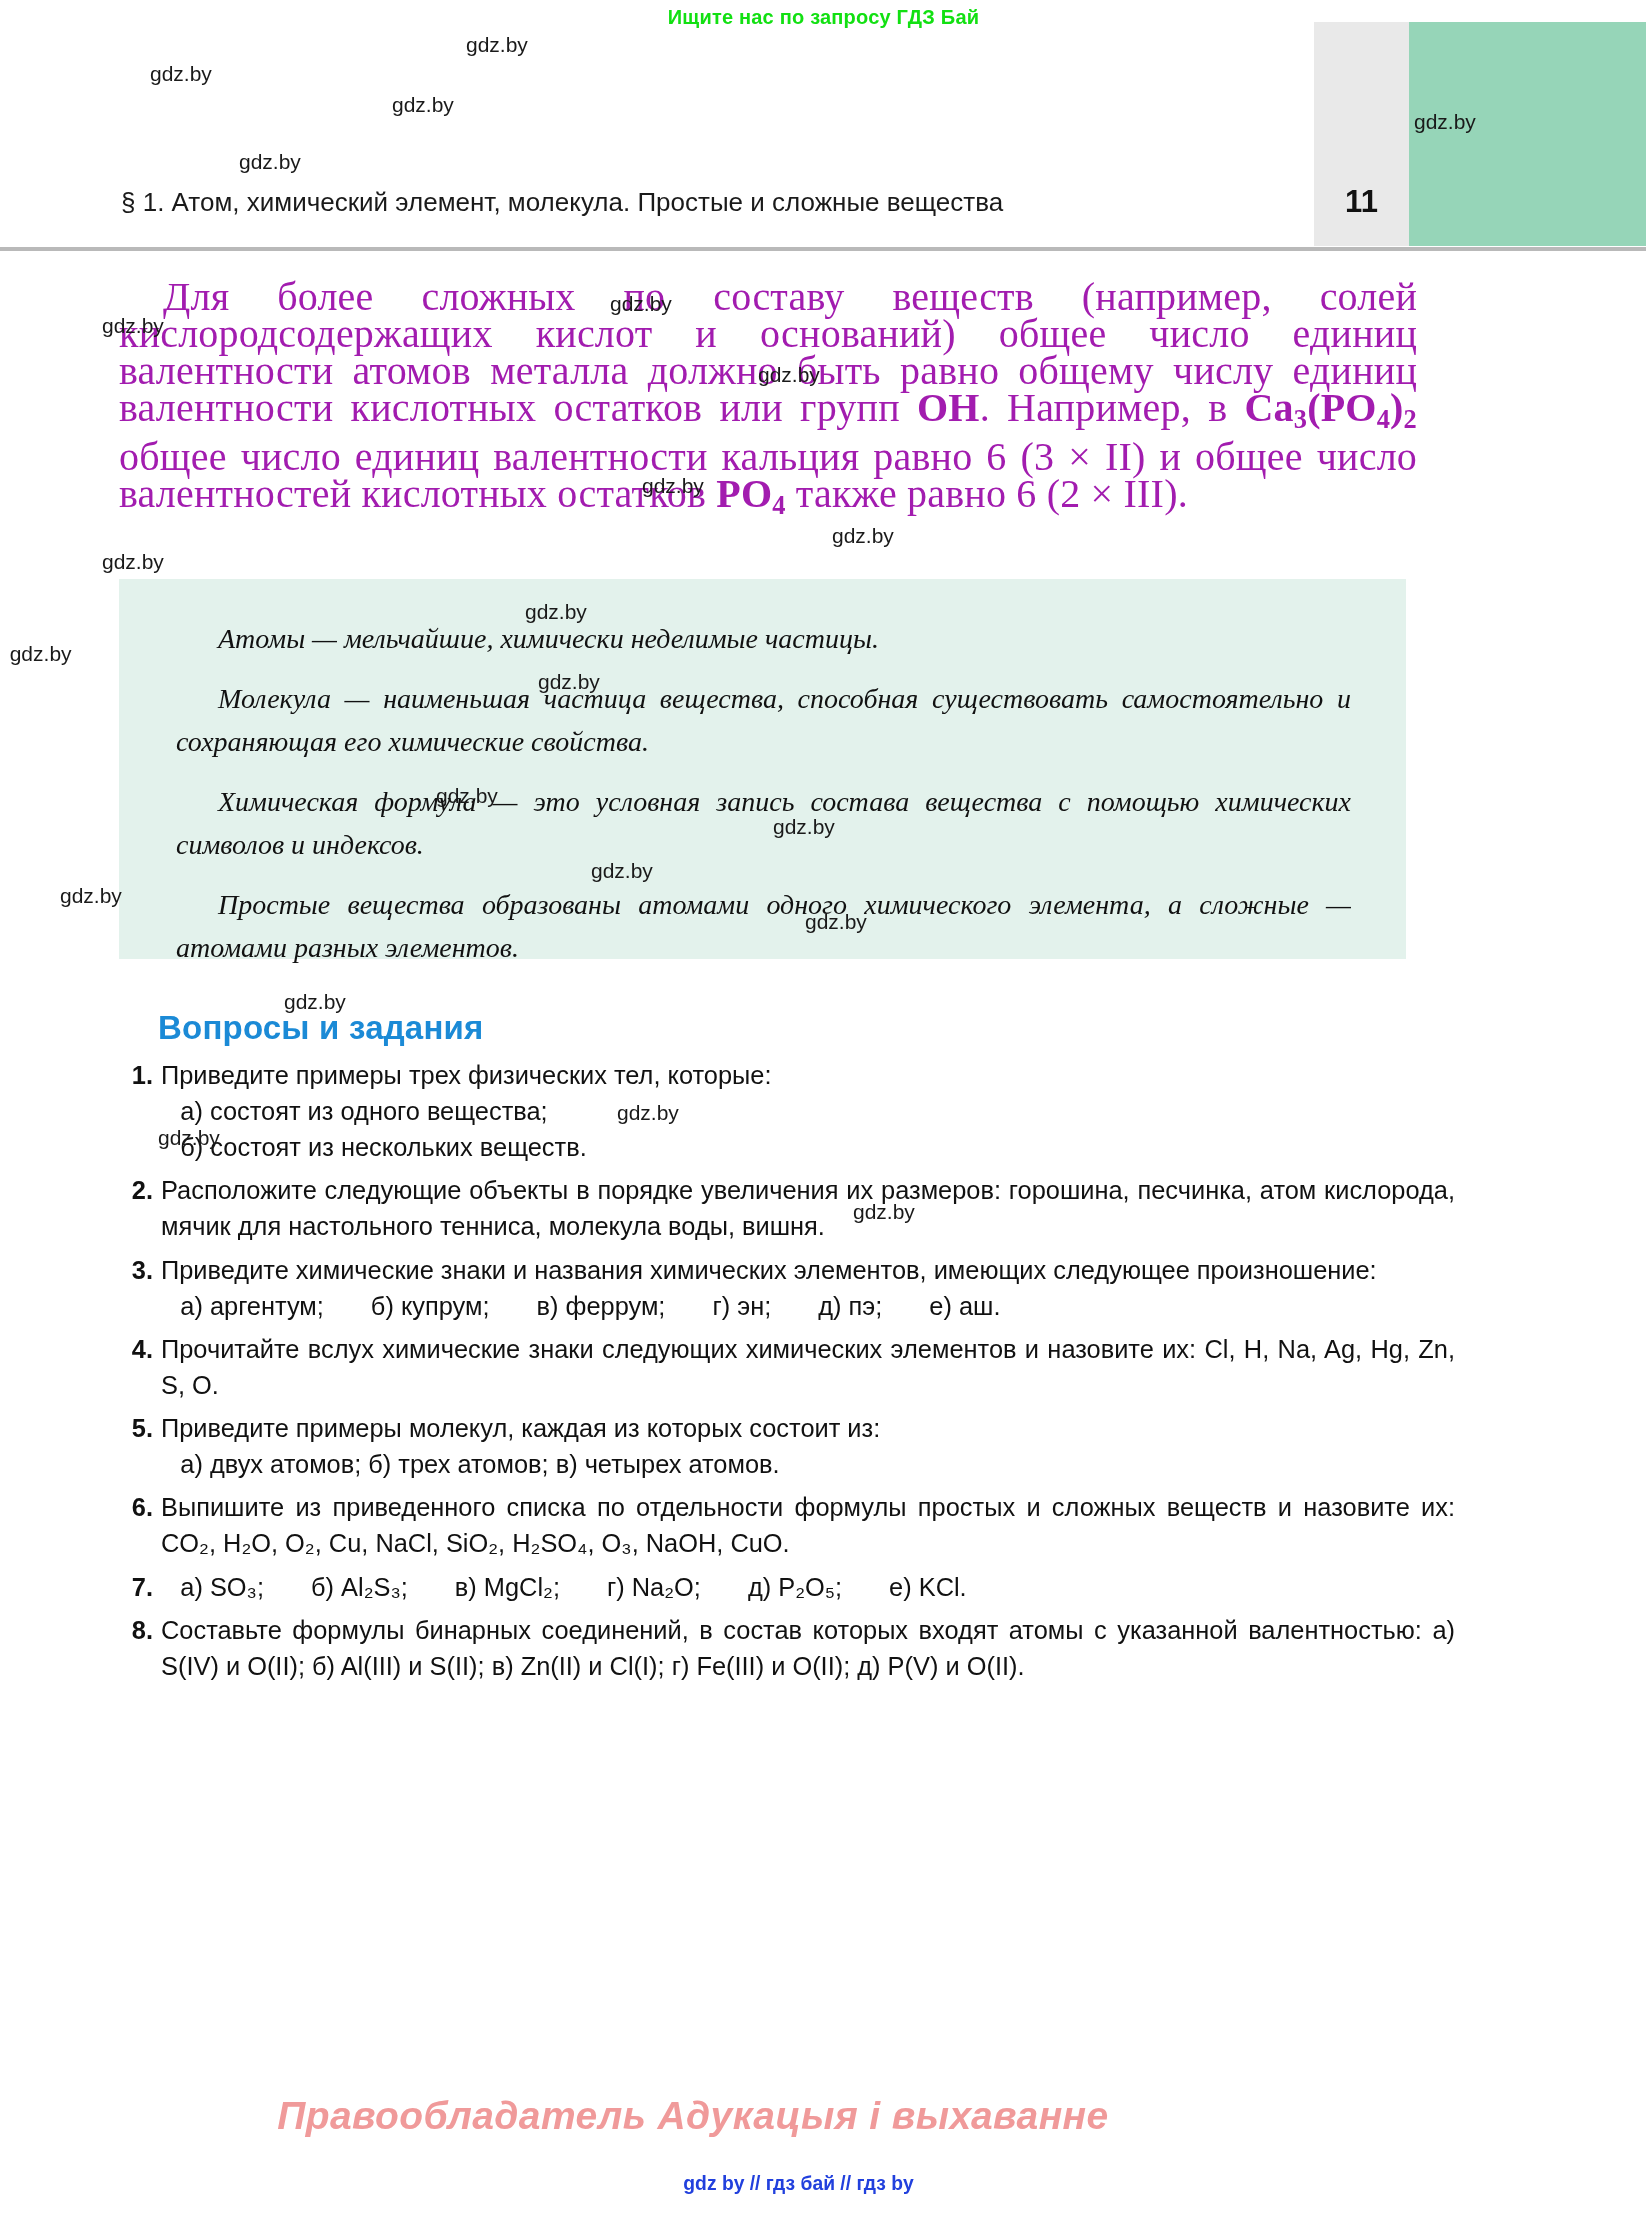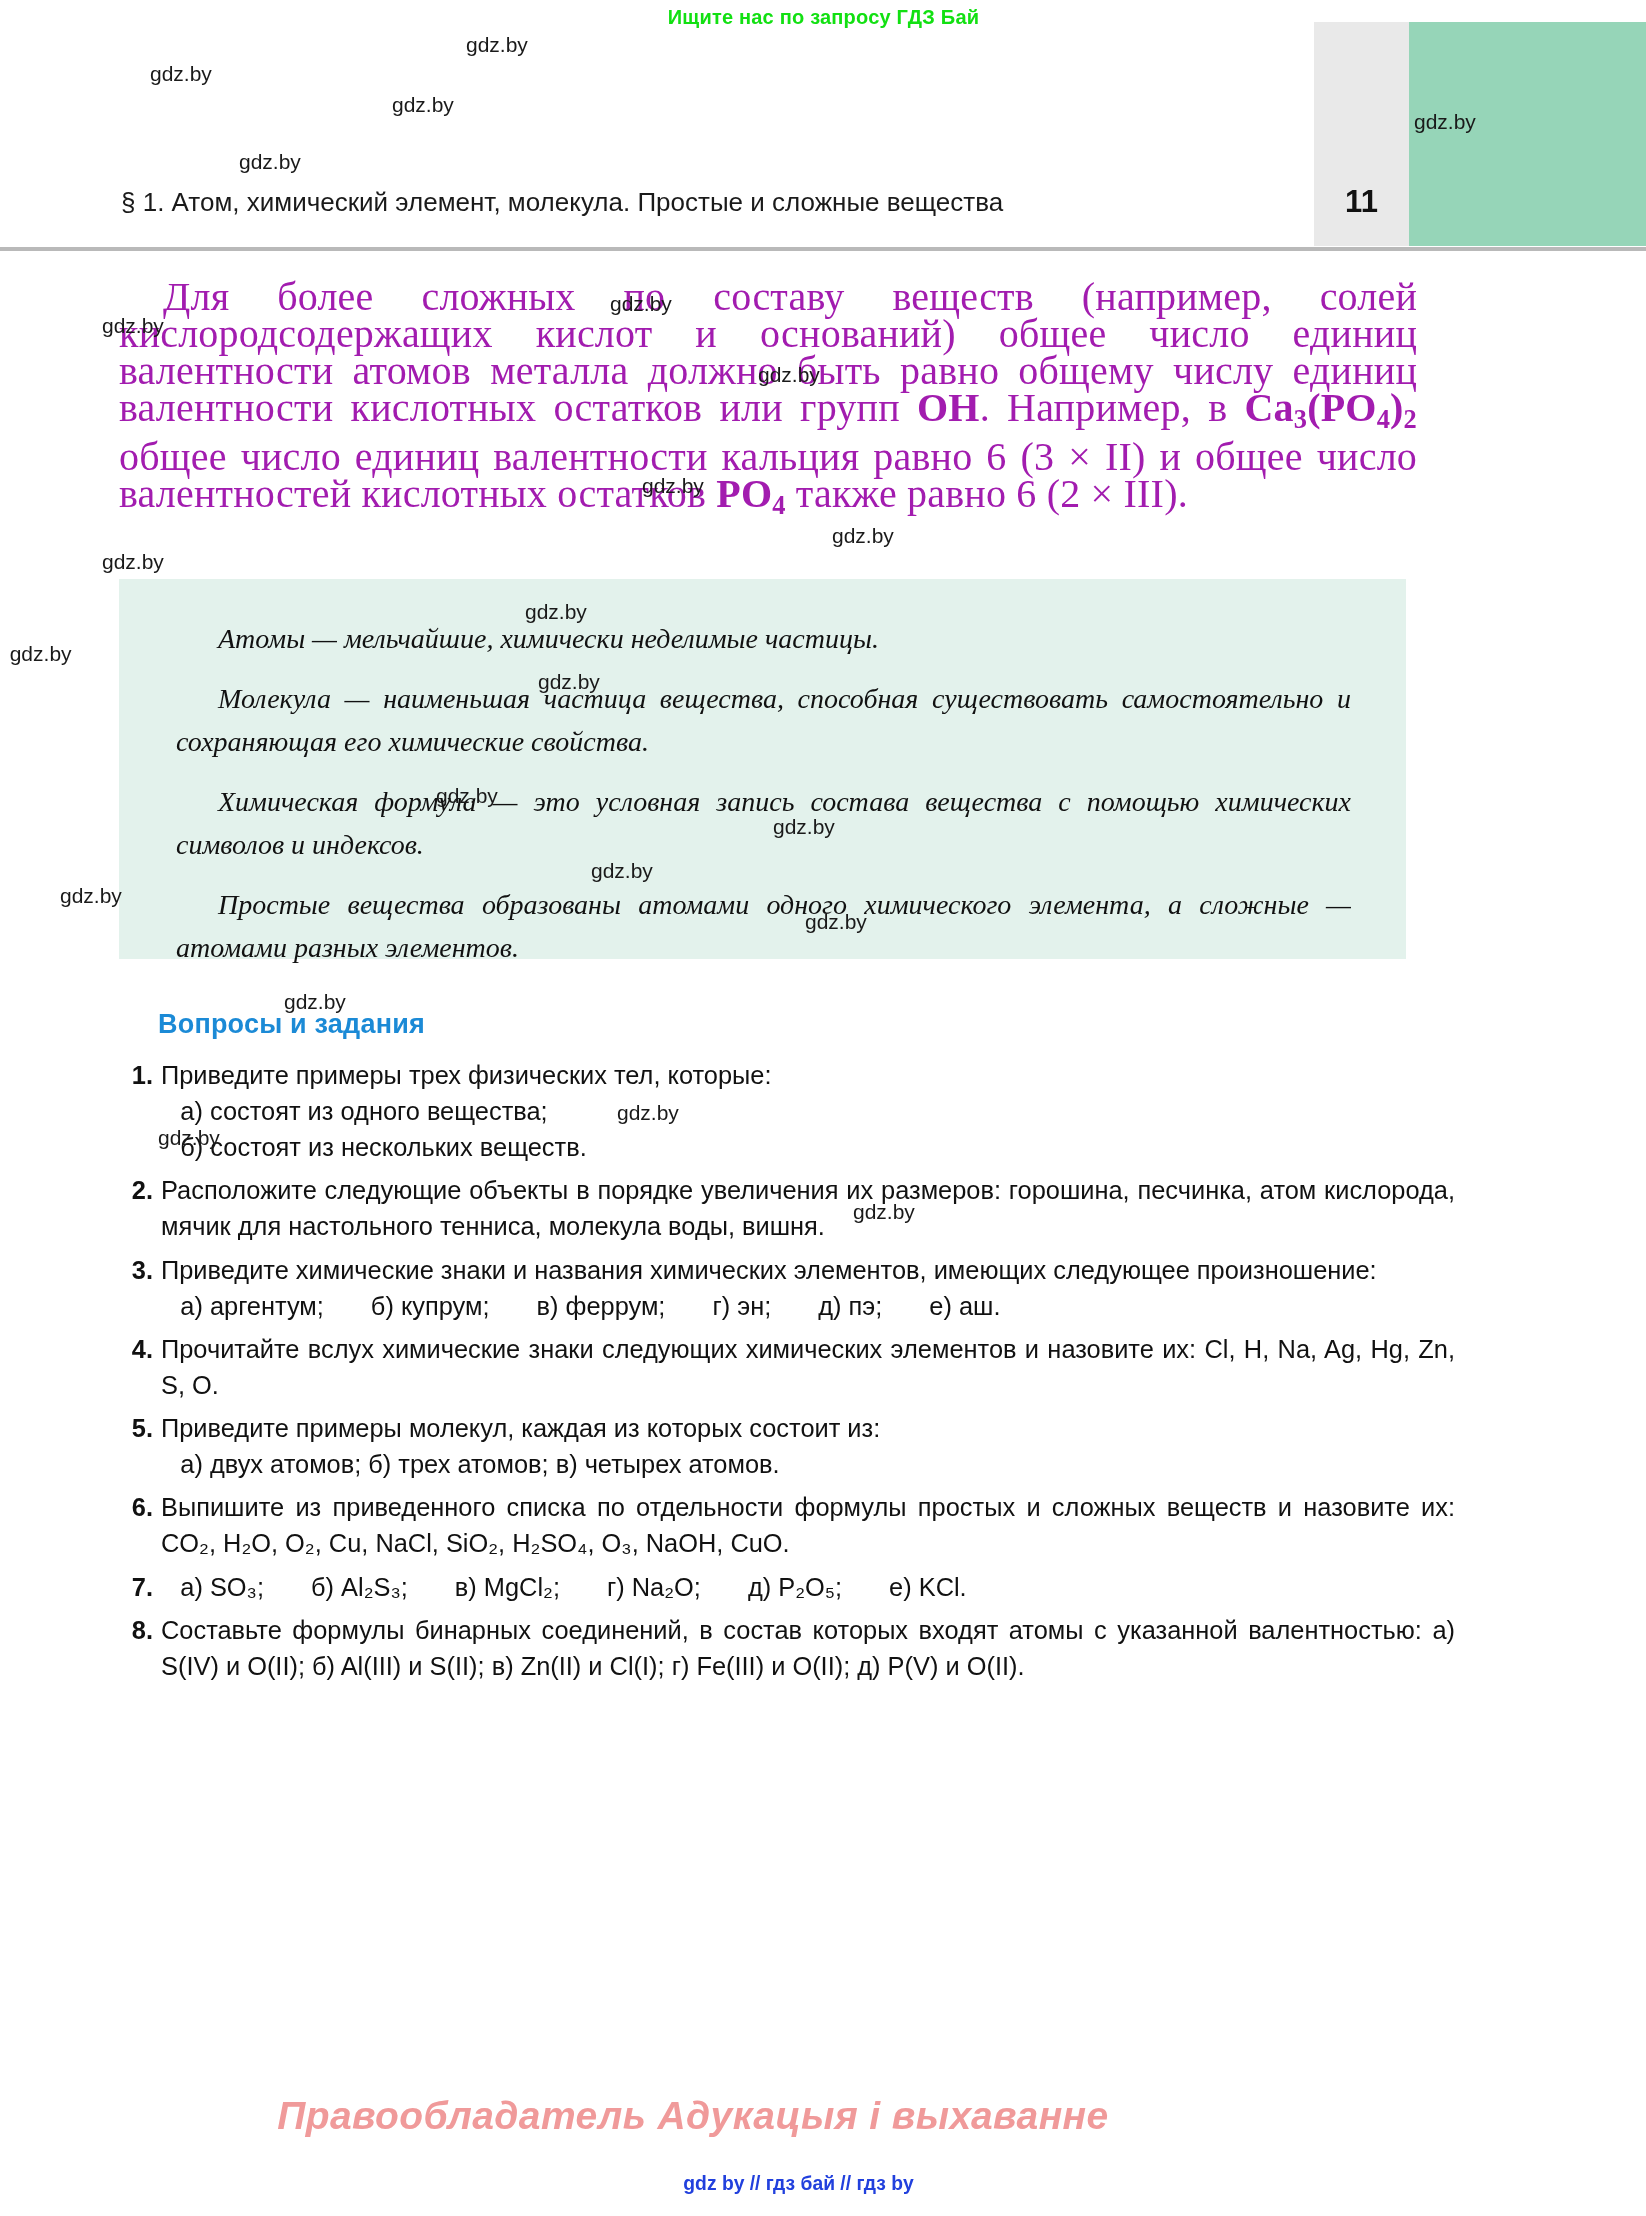--- a/index.html
+++ b/index.html
@@ -116,21 +116,21 @@
   .defbox-inner p {
     margin: 17px;
     text-indent: 42px;
   }
 
   
   .q-heading {
     position: absolute;
     left: 158px;
     top: 1009px;
-    font-size: 27px;
+    font-size: 33px;
     font-weight: 700;
     color: #1b8ad6;
     letter-spacing: 0.2px;
   }
   .q-list {
     position: absolute;
     left: 121px;
     top: 1057px;
     width: 1334px;
     font-size: 25.4px;

